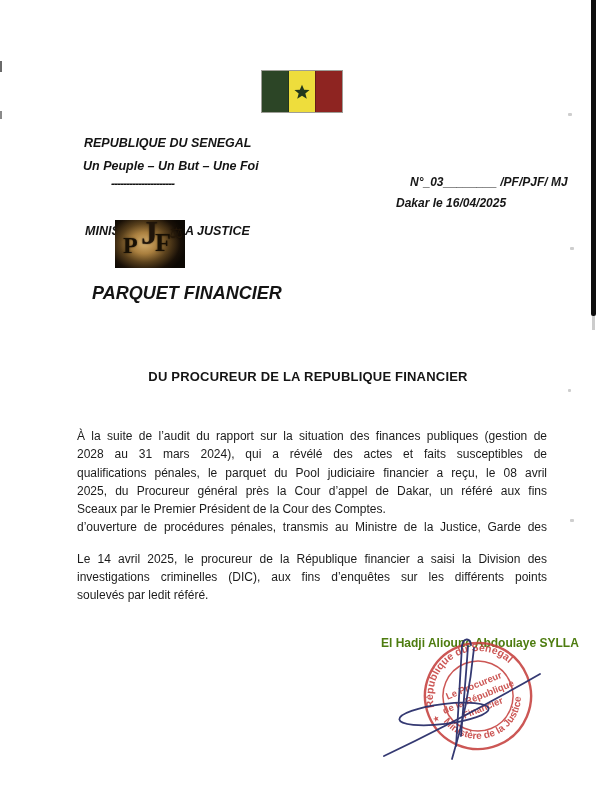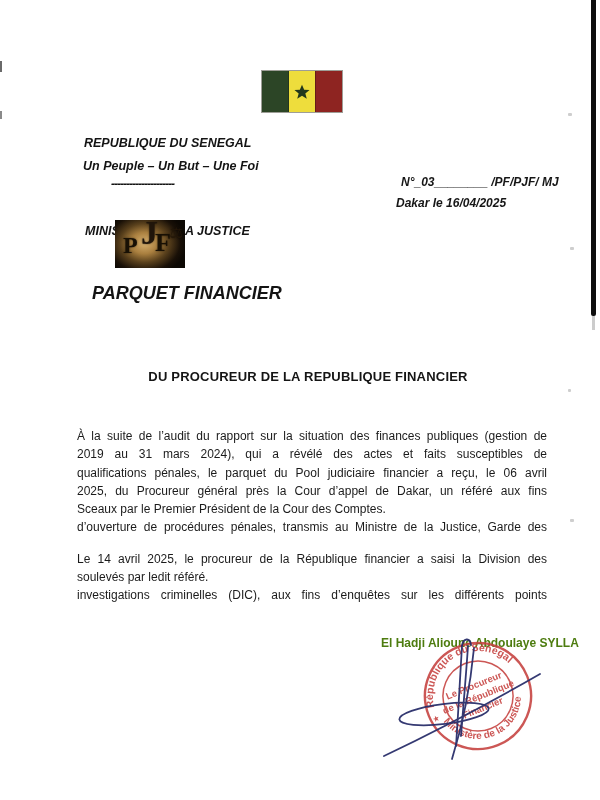--- a/index.html
+++ b/index.html
@@ -40,21 +40,21 @@
     overflow:hidden;
   }
   .logo span{position:absolute;font-family:"Liberation Serif", serif;font-weight:bold;color:#181004;text-shadow:0 0 2px rgba(0,0,0,.6);}
   .logo .l-p{left:8px;top:12px;font-size:24px;}
   .logo .l-j{left:26px;top:-6px;font-size:34px;color:#20150a;}
   .logo .l-f{left:40px;top:8px;font-size:26px;}
   .logo .l-scale{right:2px;top:4px;font-size:15px;color:#241708;font-family:"DejaVu Sans", sans-serif;opacity:.9;}
 
   
   .refblock{left:396px;top:175px;font-style:italic;font-weight:bold;font-size:12px;color:#161616;white-space:nowrap;}
-  .refblock .ref-num{margin-left:5px;}
+  .refblock .ref-num{margin-left:14px;}
   .refblock .ref-date{margin-top:7px;}
 
   
   .titleblock{left:0;top:359px;width:600px;text-align:center;padding-left:16px;box-sizing:border-box;font-weight:bold;color:#151515;}
   .titleblock .t1{font-size:13px;letter-spacing:.2px;}
   .titleblock .t2{font-size:13px;margin-top:10px;letter-spacing:.2px;}
 
   
   .docbody{left:77px;top:427px;width:470px;font-size:12px;color:#1b1b1b;}
   .para{margin-bottom:13px;}
@@ -110,30 +110,30 @@
   <div class="ref-date">Dakar le 16/04/2025</div>
 </div>
 
 <div class="abs titleblock">
   <div class="t2">DU PROCUREUR DE LA REPUBLIQUE FINANCIER</div>
 </div>
 
 <div class="abs docbody">
     <div class="para">
       <div class="line">À la suite de l’audit du rapport sur la situation des finances publiques (gestion de</div>
-      <div class="line">2019 au 31 mars 2024), qui a révélé des actes et faits susceptibles de</div>
-      <div class="line">qualifications pénales, le parquet du Pool judiciaire financier a reçu, le 06 avril</div>
+      <div class="line">2028 au 31 mars 2024), qui a révélé des actes et faits susceptibles de</div>
+      <div class="line">qualifications pénales, le parquet du Pool judiciaire financier a reçu, le 08 avril</div>
       <div class="line">2025, du Procureur général près la Cour d’appel de Dakar, un référé aux fins</div>
       <div class="line last">Sceaux par le Premier Président de la Cour des Comptes.</div>
       <div class="line">d’ouverture de procédures pénales, transmis au Ministre de la Justice, Garde des</div>
     </div>
     <div class="para">
       <div class="line">Le 14 avril 2025, le procureur de la République financier a saisi la Division des</div>
+      <div class="line">investigations criminelles (DIC), aux fins d’enquêtes sur les différents points</div>
       <div class="line last">soulevés par ledit référé.</div>
-      <div class="line">investigations criminelles (DIC), aux fins d’enquêtes sur les différents points</div>
     </div>
   </div>
 
 <div class="abs sig-name">El Hadji Alioune Abdoulaye SYLLA</div>
 
 <svg class="abs stamp-svg" width="146" height="124" viewBox="0 0 146 124">
   <g transform="rotate(-22 73 58)" opacity="0.88">
     <circle cx="73" cy="58" r="53" fill="none" stroke="#c5403e" stroke-width="2.4"></circle>
     <circle cx="73" cy="58" r="35" fill="none" stroke="#c5403e" stroke-width="1.5"></circle>
     <defs>

